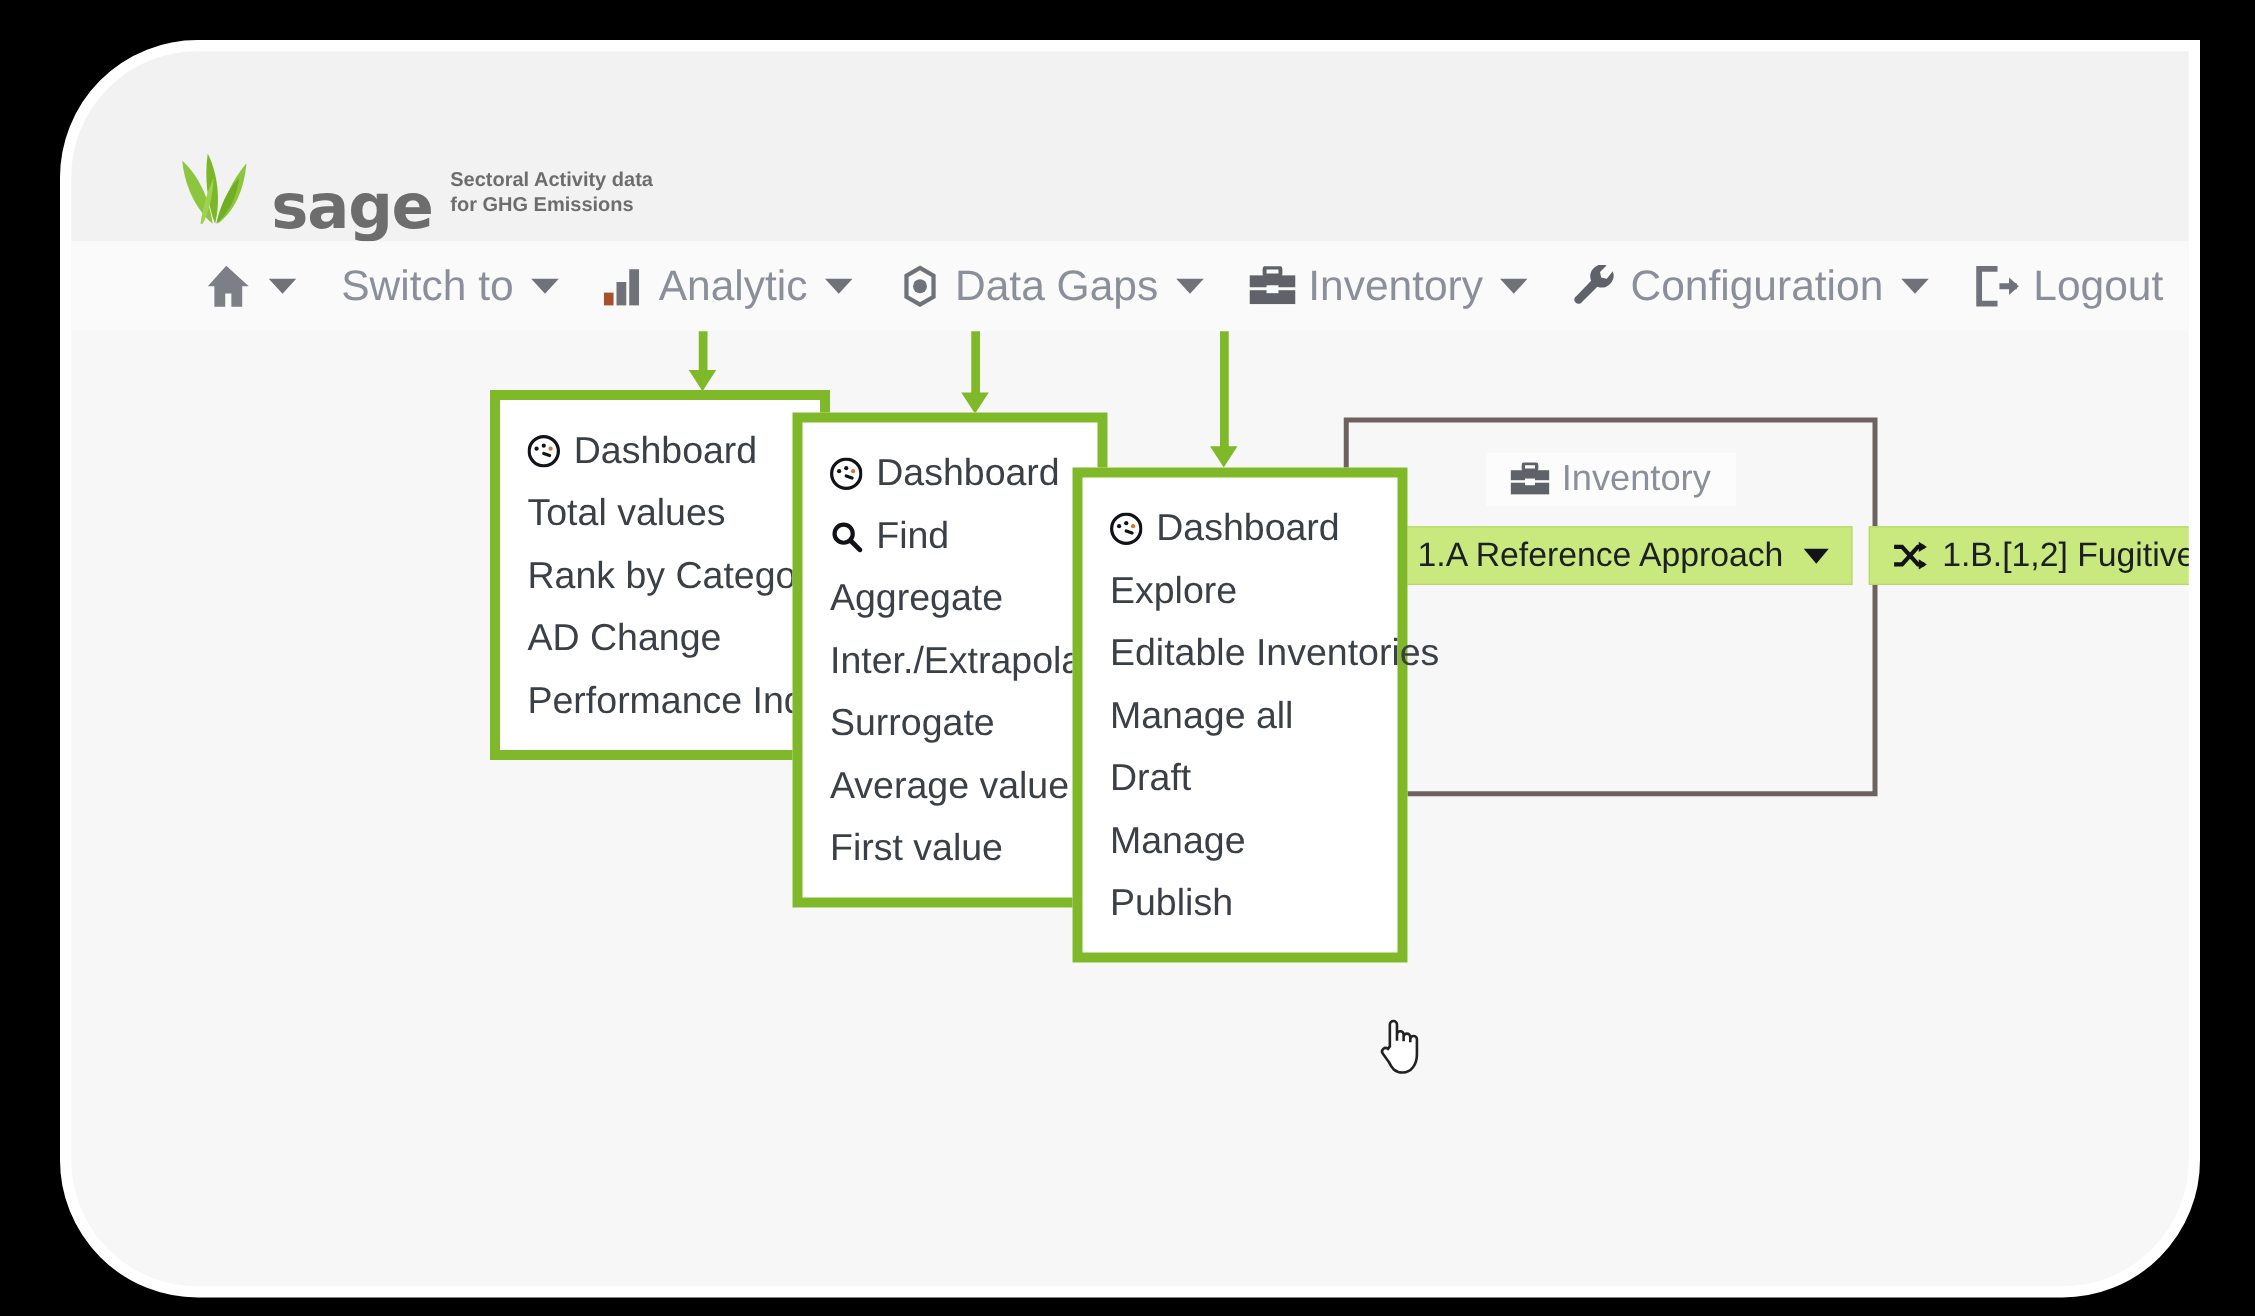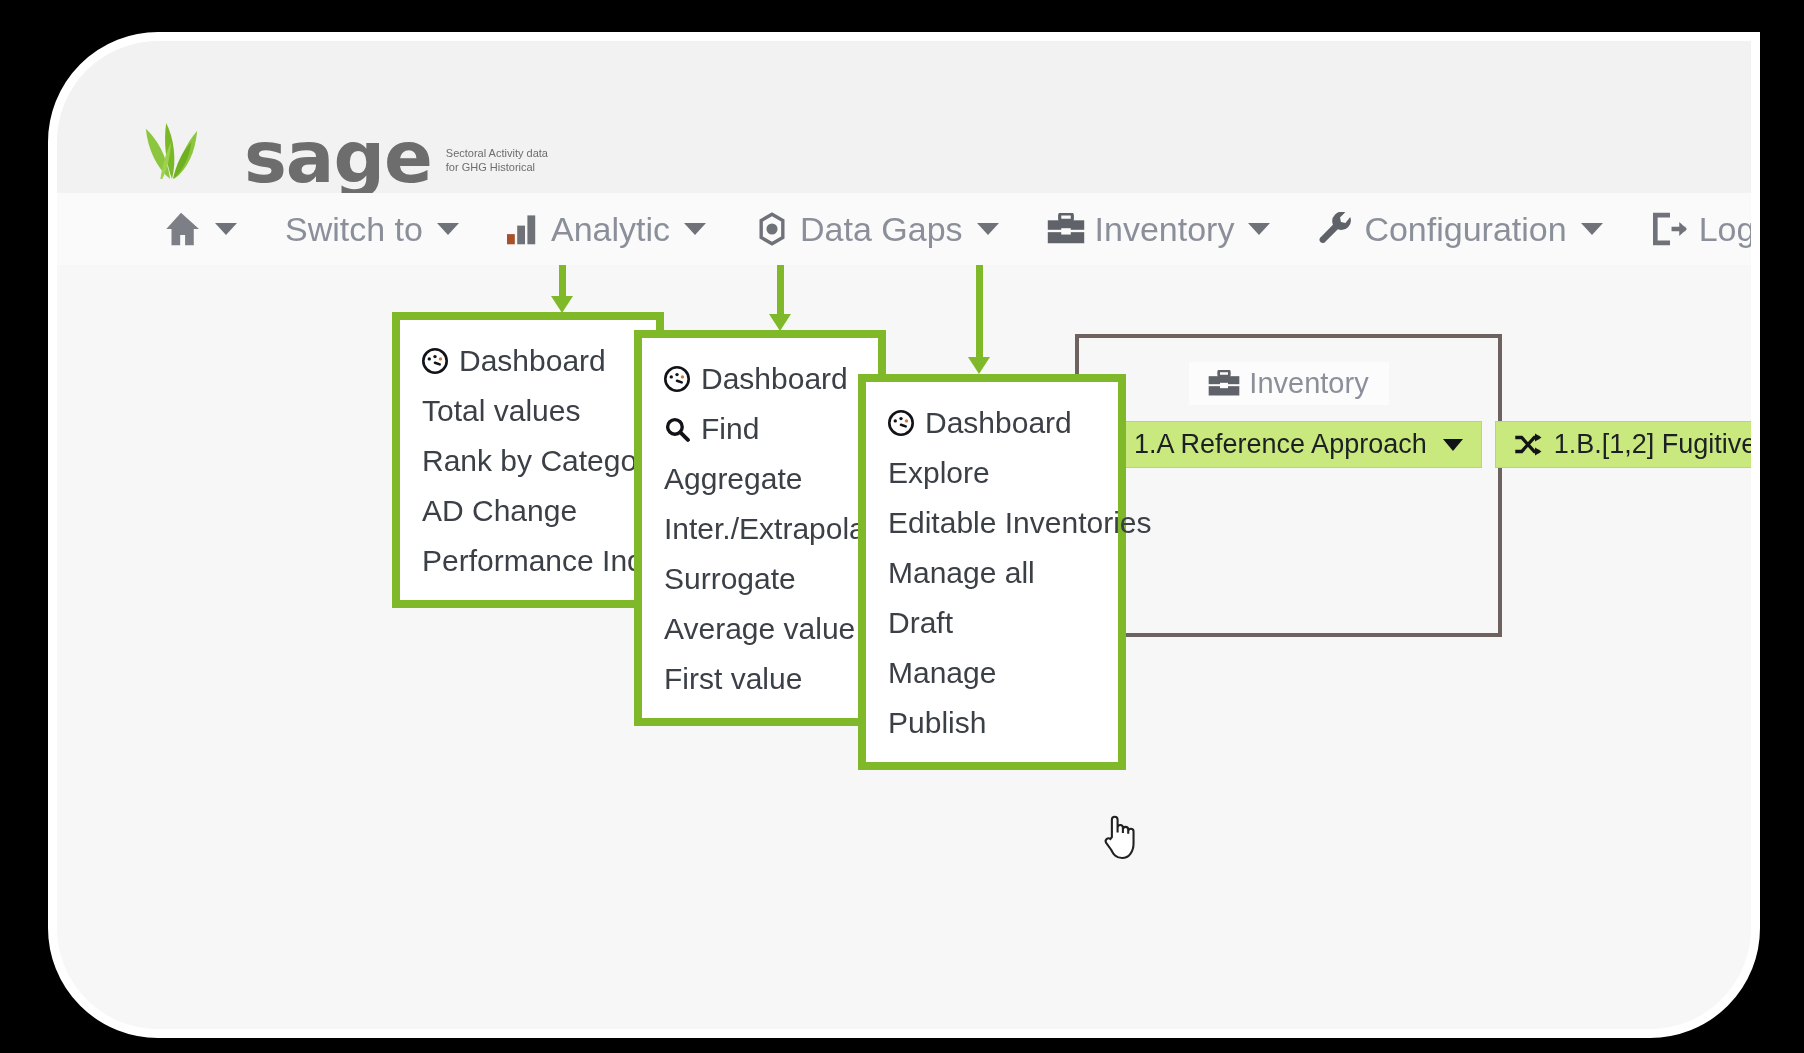--- a/index.html
+++ b/index.html
@@ -28,40 +28,39 @@
     width: 100%; height: 152px;
     background: #f2f2f2;
   }
   #brand {
     position: absolute;
     left: 84px; top: 78px;
     display: flex; align-items: flex-end; gap: 14px;
   }
   #leaf-logo { width: 62px; height: 62px; flex: none; margin-bottom: 4px; }
   #wordmark {
-    font-size: 72px; font-weight: bold; color: #6d6d6d;
+    font-size: 50px; font-weight: bold; color: #6d6d6d;
     letter-spacing: -1px; line-height: 0.78;
     font-family: "DejaVu Sans", sans-serif;
-    margin-left: 27px;
   }
   #tagline {
-    color: #6d6d6d; font-size: 11px; font-weight: normal;
+    color: #6d6d6d; font-size: 16px; font-weight: bold;
     line-height: 1.26; margin-bottom: 10px;
     font-family: "Liberation Sans", sans-serif;
   }
 
   
   #navbar {
     position: absolute;
     left: 0; top: 152px;
     width: 100%; height: 72px;
     background: #fafafa;
     display: flex; align-items: center;
     padding-left: 86px;
-    gap: 12px;
+    gap: 0px;
   }
   .nav-item {
     display: flex; align-items: center; gap: 10px;
     padding: 0 18px;
     color: #8b8f99; font-size: 34px;
     white-space: nowrap;
     cursor: pointer;
   }
   .nav-ico { display: inline-flex; align-items: center; color: #7c7f86; }
   .caret {
@@ -154,21 +153,21 @@
       <svg id="leaf-logo" viewBox="0 0 64 64">
         <path d="M30 62 C16 50 7 31 5 10 C16 20 27 38 30 62 Z" fill="#8cc63f"></path>
         <path d="M32 62 C26 46 23 24 26 4 C34 20 37 42 32 62 Z" fill="#7ab828"></path>
         <path d="M34 62 C38 44 46 26 58 12 C56 34 48 52 34 62 Z" fill="#8cc63f"></path>
         <path d="M33 62 C36 48 42 34 52 24 C50 40 43 54 33 62 Z" fill="#6faf22"></path>
         <path d="M20 62 C22 48 26 34 31 24 C30 40 27 52 22 62 Z" fill="#9ed14d"></path>
       </svg>
       <div id="wordmark">sage</div>
       <div id="tagline">
         <div>Sectoral Activity data</div>
-        <div>for GHG Historical</div>
+        <div>for GHG Emissions</div>
       </div>
     </div>
   </div>
 
   <div id="navbar">
 
     <div class="nav-item">
       <span class="nav-ico">
         <svg width="40" height="36" viewBox="0 0 24 22">
             <path fill="#7c7f86" d="M12 1 L23 11 h-3.2 v10 h-5.3 v-6.4 h-3 V21 H6.2 V11 H3 Z"></path>

